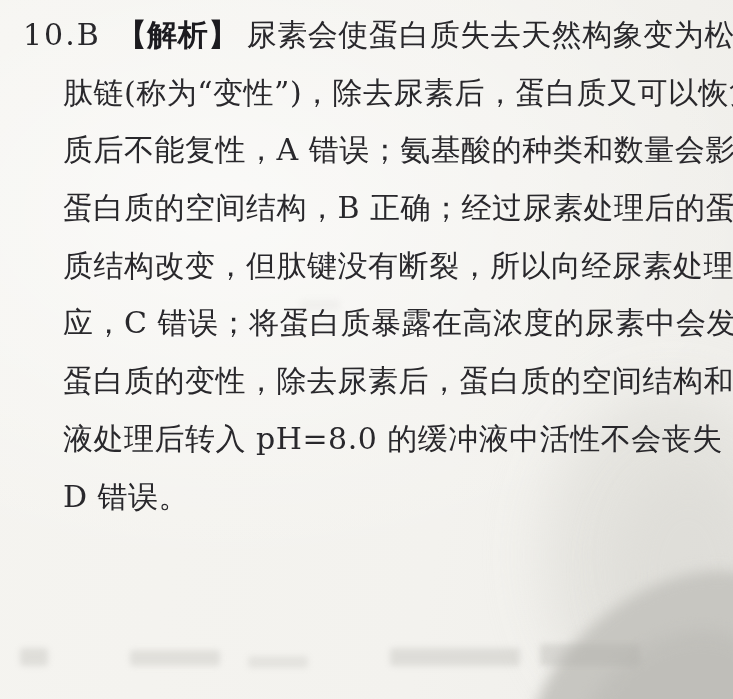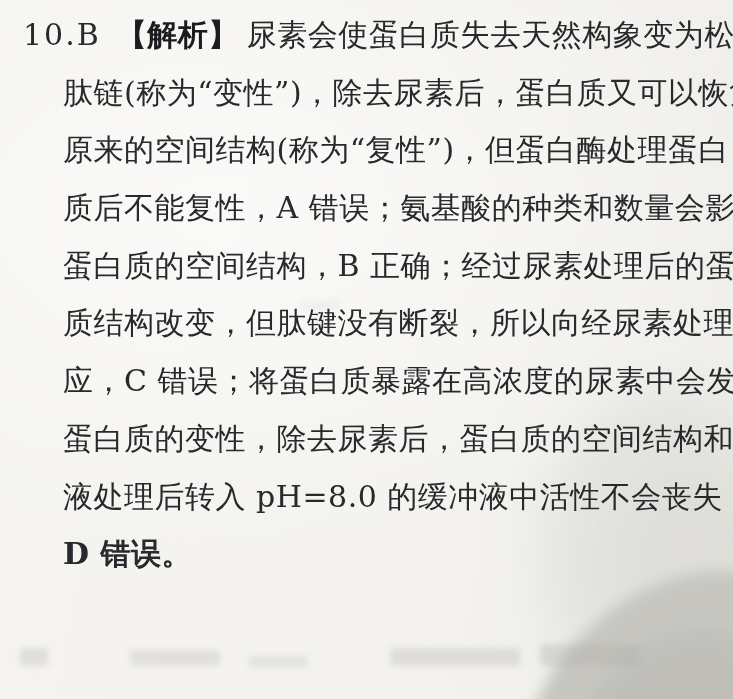--- a/index.html
+++ b/index.html
@@ -95,21 +95,20 @@
     text-align: justify;
     text-align-last: justify;
     white-space: nowrap;
   }
   .line.first {
     text-indent: -40px;
   }
   .line.last {
     text-align-last: left;
     white-space: normal;
-    font-weight: bold;
   }
   .qnum {
     letter-spacing: 2px;
     margin-right: 16px;
   }
   .blabel {
     font-weight: bold;
     color: #1c1b1f;
     margin-right: 8px;
     font-family: Liberation Serif, serif;
@@ -130,21 +129,20 @@
   <div class="bleed b3"></div>
   <div class="bleed b4"></div>
   <div class="bleed b5"></div>
   <div class="bleed b6"></div>
 
   <div class="textblock">
     <div class="line first">
       <span class="qnum">10.B</span><span class="blabel">【解析】</span><span>尿素会使蛋白质失去天然构象变为松散</span>
     </div>
     <div class="line">肽链(称为“变性”)，除去尿素后，蛋白质又可以恢复</div>
-    <div class="line">原来的空间结构(称为“复性”)，但蛋白酶处理蛋白</div>
     <div class="line">质后不能复性，A 错误；氨基酸的种类和数量会影响</div>
     <div class="line">蛋白质的空间结构，B 正确；经过尿素处理后的蛋白</div>
     <div class="line">质结构改变，但肽键没有断裂，所以向经尿素处理后</div>
     <div class="line">应，C 错误；将蛋白质暴露在高浓度的尿素中会发生</div>
     <div class="line">蛋白质的变性，除去尿素后，蛋白质的空间结构和生</div>
     <div class="line">液处理后转入 pH=8.0 的缓冲液中活性不会丧失，</div>
     <div class="line last">D 错误。</div>
   </div>
 
 </div>

